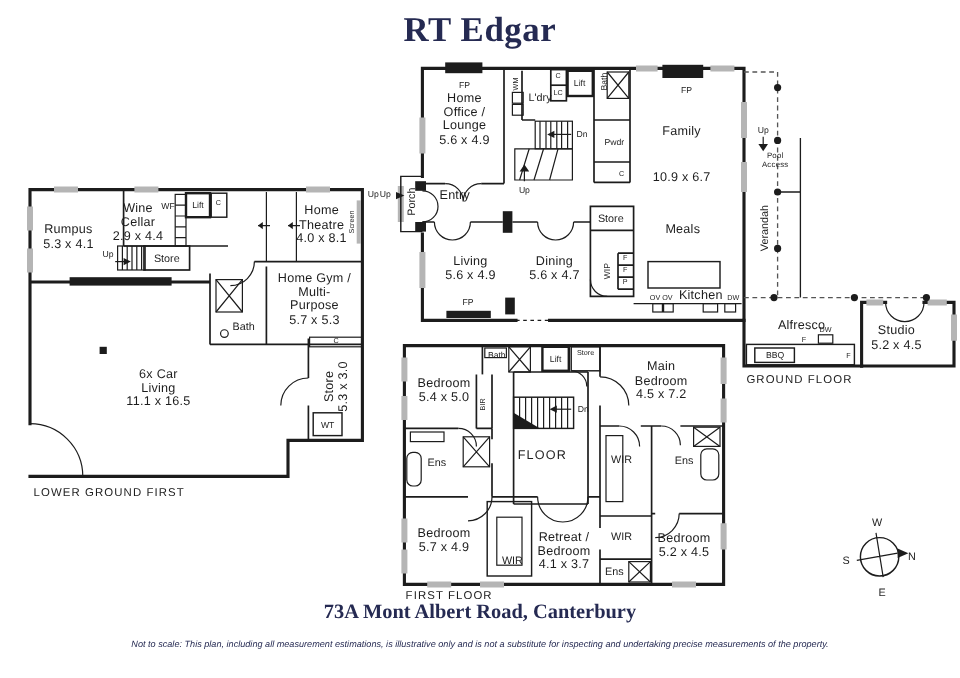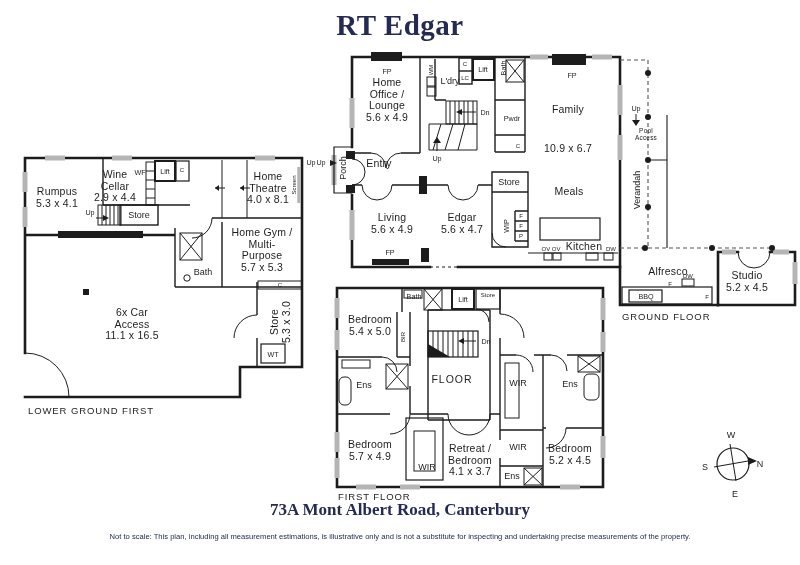--- a/index.html
+++ b/index.html
@@ -9,21 +9,21 @@
   svg.base { position:absolute; left:0; top:0; }
   svg text { font-family:"Liberation Sans", sans-serif; fill:#1d1d1d; }
 
   .title { position:absolute; top:9px; left:0; width:100%; text-align:center;
            font-family:"Liberation Serif", serif; font-weight:bold; font-size:29px;
            color:#252a52; letter-spacing:.5px; }
   .address { position:absolute; top:500px; left:0; width:100%; text-align:center;
              font-family:"Liberation Serif", serif; font-weight:bold; font-size:17px;
              color:#252a52; }
   .disclaimer { position:absolute; top:532px; left:0; width:100%; text-align:center;
-                font-size:7.6px; color:#252a52; }
+                font-size:7.6px; color:#252a52;font-style:italic; }
 
   .lbl { position:absolute; transform:translate(-50%,-50%); text-align:center;
          color:#1d1d1d; font-size:10.5px; line-height:1.1; letter-spacing:.2px; }
   .lbl span { display:block; }
   .lbl .d { white-space:nowrap; }
   .mk  { position:absolute; transform:translate(-50%,-50%); font-size:7.2px;
          color:#1d1d1d; white-space:nowrap; text-align:center; }
   .m9  { font-size:9px; }
   .tiny{ font-size:6px; }
   .vert{ transform:translate(-50%,-50%) rotate(-90deg); }
@@ -250,21 +250,21 @@
 <div class="mk vert m9" style="left:343px;top:168px">Porch</div>
 <div class="lbl" style="left:379px;top:164px;width:50px">
   <span>Entry</span>
 </div>
 <div class="lbl" style="left:392px;top:224px;width:70px">
   <span>Living</span>
   <span class="d">5.6 x 4.9</span>
 </div>
 <div class="mk" style="left:390px;top:252px">FP</div>
 <div class="lbl" style="left:462px;top:224px;width:70px">
-  <span>Edgar</span>
+  <span>Dining</span>
   <span class="d">5.6 x 4.7</span>
 </div>
 <div class="mk m9" style="left:509px;top:182px">Store</div>
 <div class="mk vert" style="left:506px;top:226px">WIP</div>
 <div class="mk tiny" style="left:521px;top:216px">F</div>
 <div class="mk tiny" style="left:521px;top:226px">F</div>
 <div class="mk tiny" style="left:521px;top:236px">P</div>
 <div class="lbl" style="left:568px;top:110px;width:60px">
   <span>Family</span>
 </div>
@@ -317,37 +317,41 @@
 </div>
 <div class="mk vert tiny" style="left:294px;top:185px">Screen</div>
 <div class="mk" style="left:311px;top:162px">Up</div>
 <div class="lbl" style="left:262px;top:250px;width:66px">
   <span>Home Gym / Multi- Purpose</span>
   <span class="d">5.7 x 5.3</span>
 </div>
 <div class="mk m9" style="left:203px;top:272px">Bath</div>
 <div class="mk tiny" style="left:280px;top:285px">C</div>
 <div class="lbl" style="left:132px;top:324px;width:60px">
-  <span>6x Car Access</span>
+  <span>6x Car Living</span>
   <span class="d">11.1 x 16.5</span>
 </div>
 <div class="lbl vert" style="left:281px;top:322px;width:60px">
   <span>Store</span>
   <span class="d">5.3 x 3.0</span>
 </div>
 <div class="mk" style="left:273px;top:354px">WT</div>
 <div class="floorlbl" style="left:28px;top:405px">LOWER GROUND FIRST</div>
 
 <div class="lbl" style="left:370px;top:326px;width:70px">
   <span>Bedroom</span>
   <span class="d">5.4 x 5.0</span>
 </div>
 <div class="mk" style="left:414px;top:296px">Bath</div>
 <div class="mk" style="left:463px;top:299px">Lift</div>
 <div class="mk tiny" style="left:488px;top:295px">Store</div>
+<div class="lbl" style="left:551px;top:318px;width:60px">
+  <span>Main Bedroom</span>
+  <span class="d">4.5 x 7.2</span>
+</div>
 <div class="mk" style="left:486px;top:341px">Dn</div>
 <div class="lbl" style="left:452px;top:380px;width:50px;letter-spacing:1px">
   <span>FLOOR</span>
 </div>
 <div class="mk m9" style="left:364px;top:385px">Ens</div>
 <div class="mk m9" style="left:518px;top:383px">WIR</div>
 <div class="mk m9" style="left:570px;top:384px">Ens</div>
 <div class="mk vert tiny" style="left:403px;top:337px">BIR</div>
 <div class="lbl" style="left:370px;top:451px;width:70px">
   <span>Bedroom</span>

